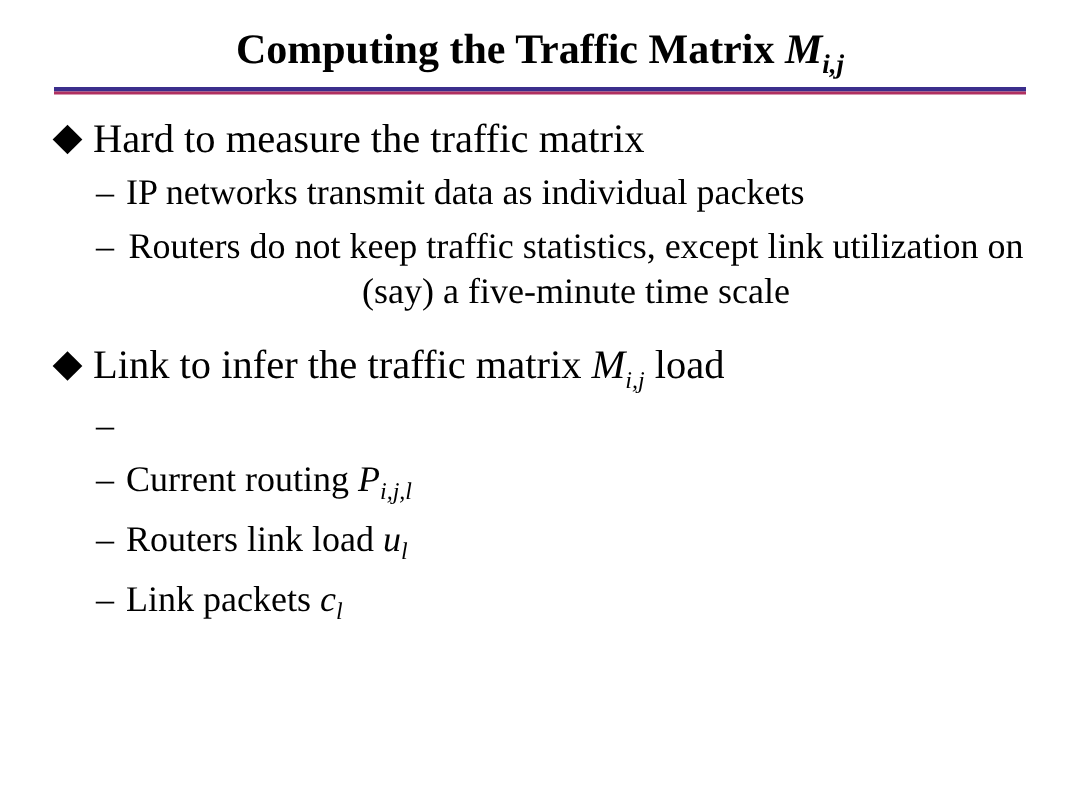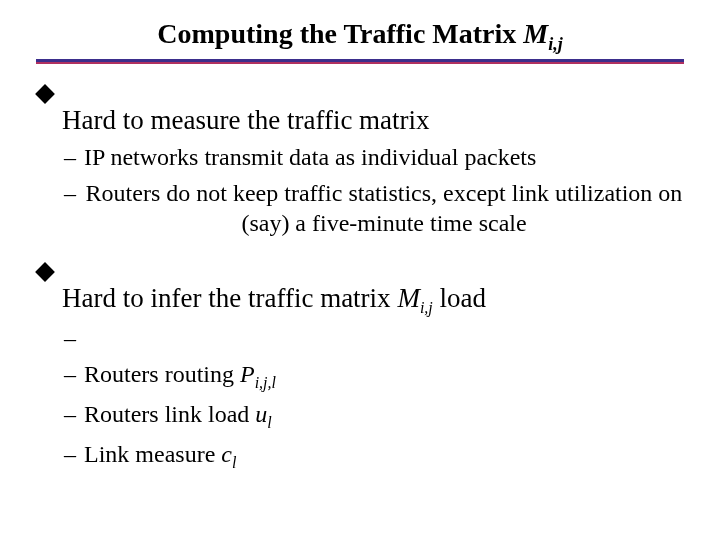--- a/index.html
+++ b/index.html
@@ -51,21 +51,20 @@
   .diamond {
     width: 14px;
     height: 14px;
     background: #000;
     transform: rotate(45deg);
     flex: 0 0 auto;
     margin: 9px 10px 0 2px;
   }
   .l1-text {
     font-size: 27px;
-    margin-top: 27px;
   }
   .l2 {
     display: flex;
     align-items: flex-start;
     margin: 6px 0 6px 28px;
   }
   .dash {
     flex: 0 0 auto;
     font-size: 24px;
     margin-right: 8px;
@@ -108,38 +107,38 @@
   <div class="l2">
     <div class="dash">–</div>
     <div class="l2-text">Routers do not keep traffic statistics, except link utilization on (say) a five-minute time scale</div>
   </div>
 
   <div class="gap"></div>
 
   <div class="l1">
     <div class="diamond"></div>
     <div class="l1-text">
-      <span>Hard to infer the traffic matrix </span><span class="ital">M</span><span class="sub">i,j</span><span> load</span>
+      <span>Link to infer the traffic matrix </span><span class="ital">M</span><span class="sub">i,j</span><span> load</span>
     </div>
   </div>
   <div class="l2">
     <div class="dash">–</div>
   </div>
   <div class="l2">
     <div class="dash">–</div>
     <div class="l2-text">
-      <span>Routers routing </span><span class="ital">P</span><span class="sub">i,j,l</span>
+      <span>Current routing </span><span class="ital">P</span><span class="sub">i,j,l</span>
     </div>
   </div>
   <div class="l2">
     <div class="dash">–</div>
     <div class="l2-text">
       <span>Routers link load </span><span class="ital">u</span><span class="sub">l</span>
     </div>
   </div>
   <div class="l2">
     <div class="dash">–</div>
     <div class="l2-text">
-      <span>Link measure </span><span class="ital">c</span><span class="sub">l</span>
+      <span>Link packets </span><span class="ital">c</span><span class="sub">l</span>
     </div>
   </div>
 
 </div>
 
 </body></html>

